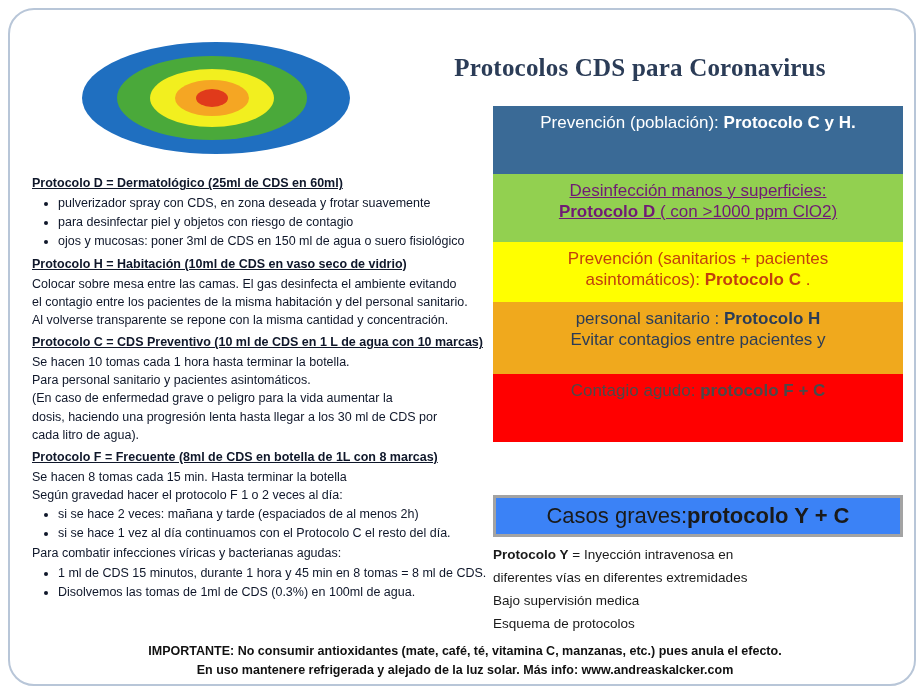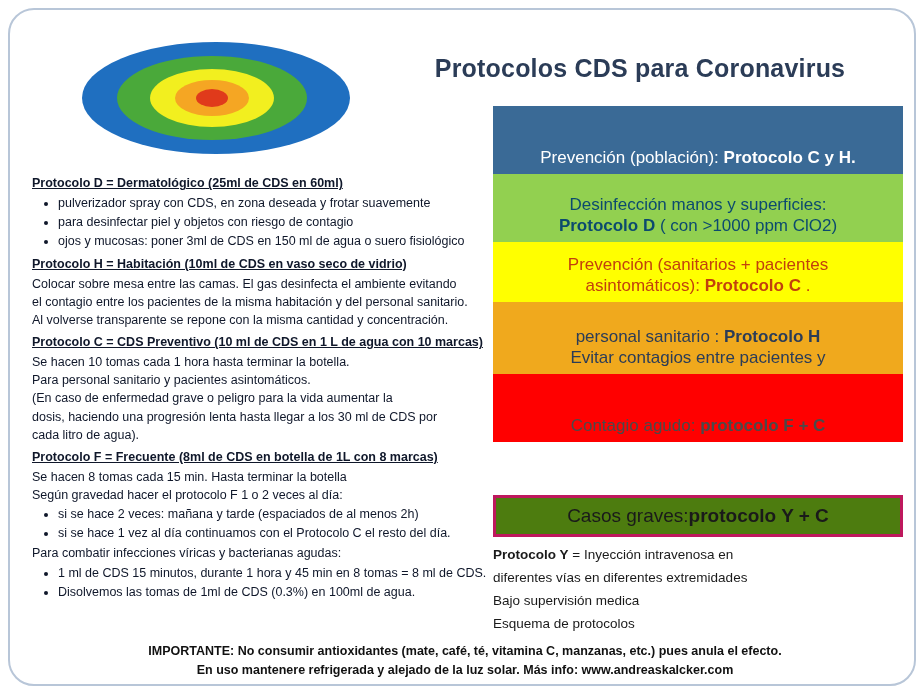--- a/index.html
+++ b/index.html
@@ -34,20 +34,21 @@
   .title {
     position: absolute;
     left: 360px;
     top: 44px;
     width: 540px;
     text-align: center;
     font-size: 25px;
     font-weight: bold;
     color: #2b3c57;
     letter-spacing: 0.2px;
+    font-family: Liberation Serif, serif;
   }
 
   
   .logo {
     position: absolute;
     left: 62px;
     top: 24px;
     width: 290px;
     height: 128px;
   }
@@ -102,42 +103,42 @@
     width: 410px;
   }
   .band {
     box-sizing: border-box;
     padding: 6px 10px;
     text-align: center;
     font-size: 17px;
     line-height: 1.25;
     display: flex;
     flex-direction: column;
-    justify-content: flex-end;
+    justify-content: flex-start;
   }
   .band b { font-weight: bold; }
   .band-1 { height: 68px; background: #3a6a96; color: #ffffff; }
-  .band-2 { height: 68px; background: #92d050; color: #0c4a6e; }
+  .band-2 { height: 68px; background: #92d050; color: #701a75; text-decoration: underline; }
   .band-3 { height: 60px; background: #ffff00; color: #c2410c; }
   .band-4 { height: 72px; background: #f0a91d; color: #2b3c57; }
   .band-5 { height: 68px; background: #ff0000; color: #4a4a4a; }
 
   .severe-box {
     position: absolute;
     left: 483px;
     top: 485px;
     width: 410px;
     height: 42px;
-    border: 3px solid #be185d;
-    background: #4d7c0f;
+    border: 3px solid #a3a3a3;
+    background: #3b82f6;
     box-sizing: border-box;
     display: flex;
     align-items: center;
     justify-content: center;
-    font-size: 19px;
+    font-size: 22px;
     color: #1a1a1a;
   }
   .severe-box b { font-weight: bold; }
 
   .right-notes {
     position: absolute;
     left: 483px;
     top: 534px;
     width: 410px;
     text-align: left;

